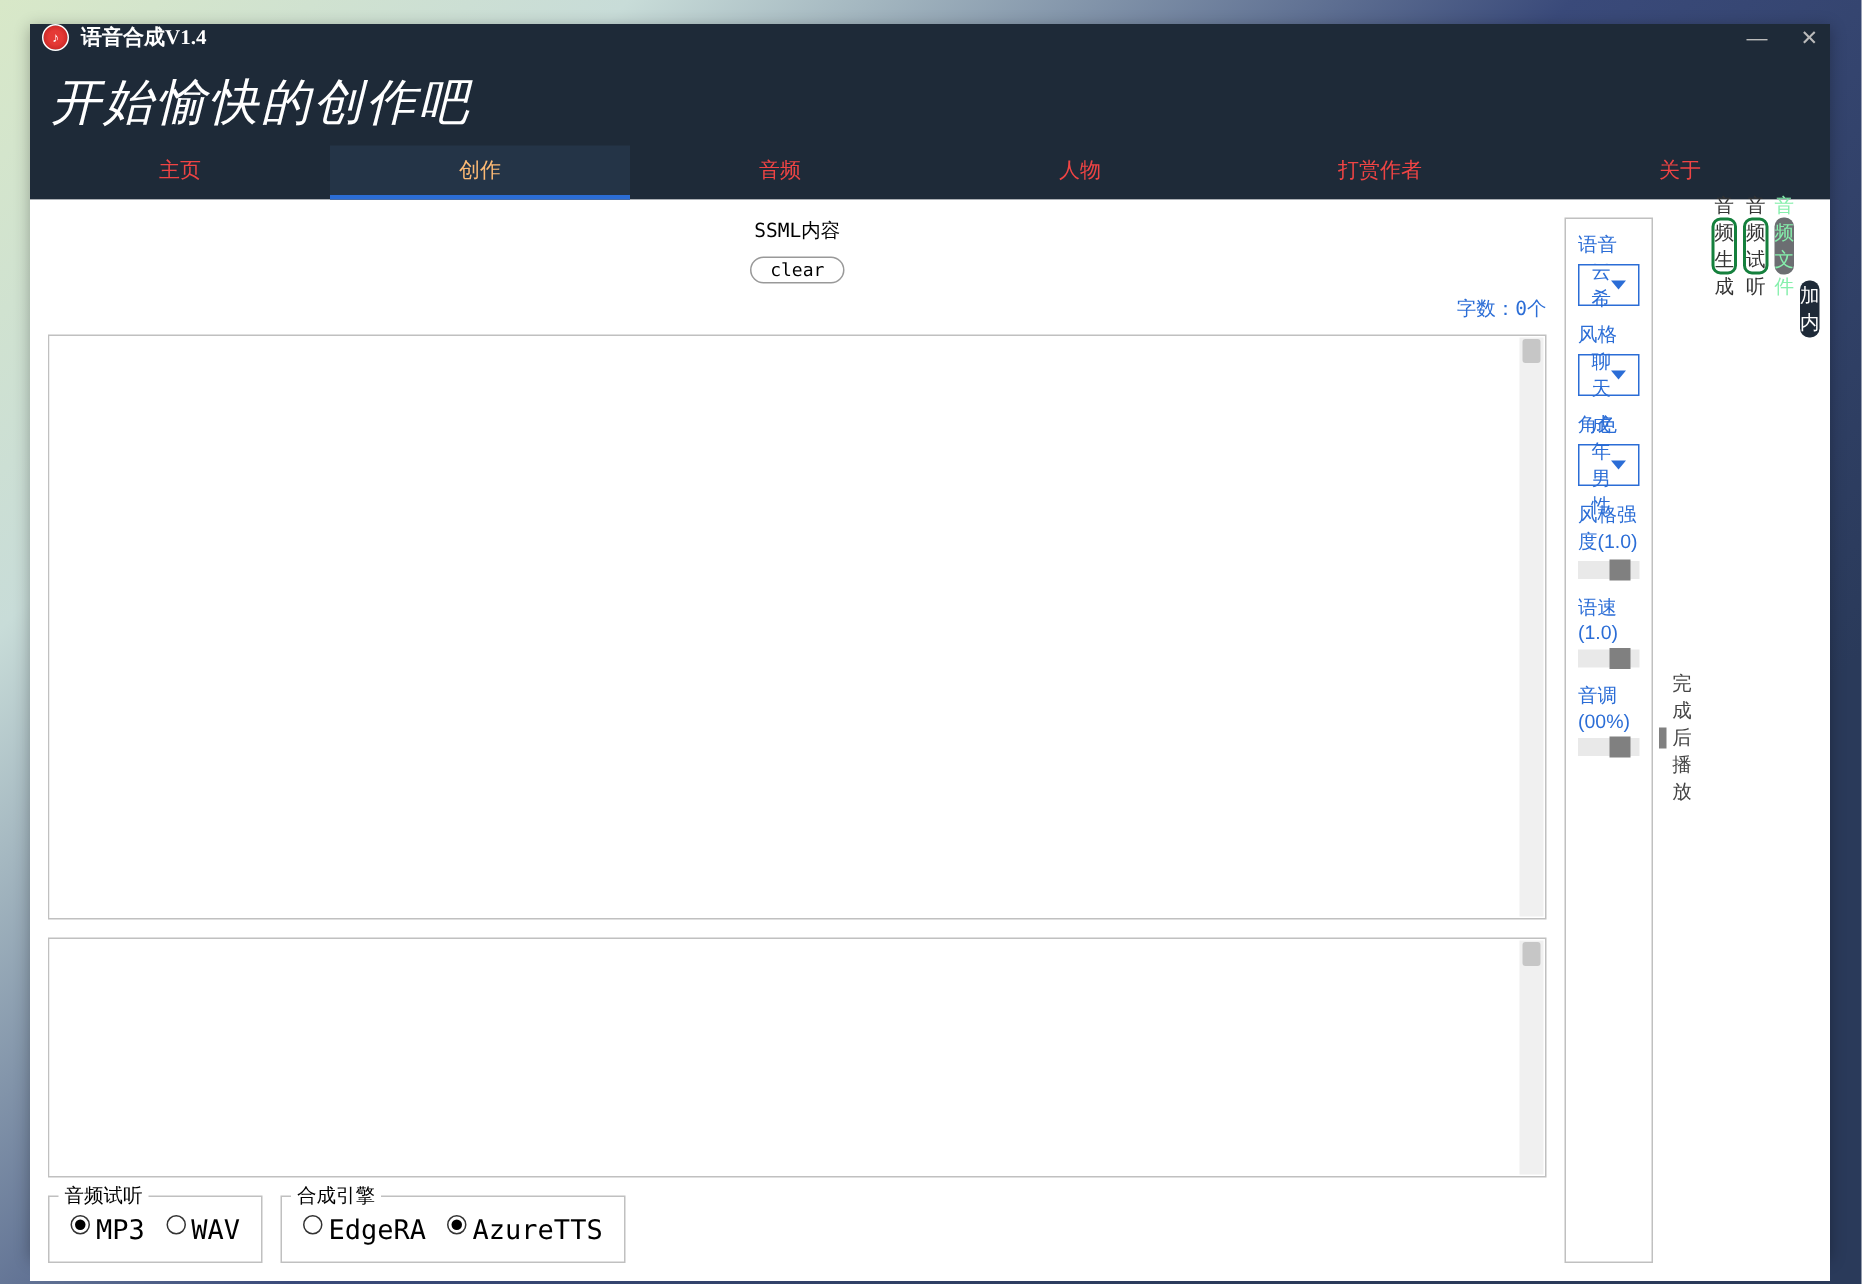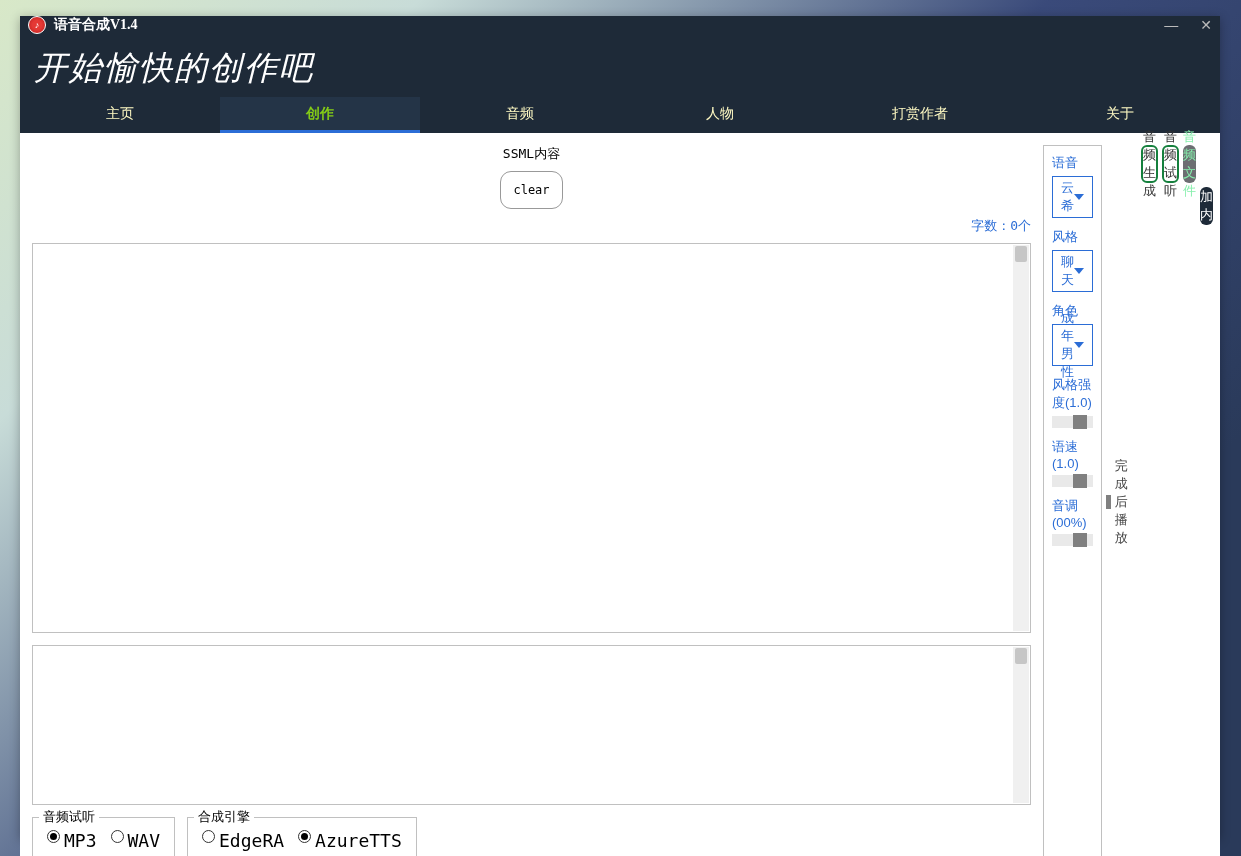--- a/index.html
+++ b/index.html
@@ -59,29 +59,28 @@
   padding-bottom: 6px;
 }
 .tabs {
   display: flex;
   background: #1e2a38;
 }
 .tab-item {
   flex: 1;
   text-align: center;
   padding: 8px 0 10px;
-  color: #fef9c3;
+  color: #ef4444;
   font-size: 14px;
   cursor: pointer;
   position: relative;
 }
 .tab-item.active {
   background: #243447;
-  color: #84cc16;
-  font-weight: bold;
+  color: #fdba74;
 }
 .tab-item.active::after {
   content: "";
   position: absolute;
   left: 0; right: 0; bottom: 0;
   height: 3px;
   background: #2b6dd6;
 }
 
 .body-region {
@@ -100,21 +99,21 @@
   display: flex;
   align-items: center;
   margin-bottom: 8px;
   gap: 8px;
   flex-direction: column;
 }
 .ssml-row .label { font-family: "SimSun", monospace; font-size: 13px; }
 .clear-btn {
   border: 1px solid #999;
   border-radius: 11px;
-  padding: 11px 12px;
+  padding: 1px 12px;
   font-family: "SimSun", monospace;
   font-size: 12px;
   background: #fff;
   cursor: pointer;
 }
 .char-count { margin-left: auto; color: #2b6dd6; font-family: "SimSun", monospace; font-size: 13px; }
 
 .textarea-wrap {
   border: 1px solid #c0c0c0;
   position: relative;
@@ -183,21 +182,21 @@
   gap: 4px;
 }
 .panel-box {
   border: 1px solid #c0c0c0;
   padding: 8px 8px;
 }
 .field-label { color: #2b6dd6; font-size: 13px; margin-bottom: 4px; margin-top: 2px; }
 .field-label:first-child { margin-top: 0; }
 .select-box {
   border: 1px solid #2b6dd6;
-  height: 42px;
+  height: 28px;
   display: flex;
   align-items: center;
   padding: 0 8px;
   color: #2b6dd6;
   font-size: 13px;
   margin-bottom: 10px;
   cursor: pointer;
   position: relative;
 }
 .select-box .caret {

